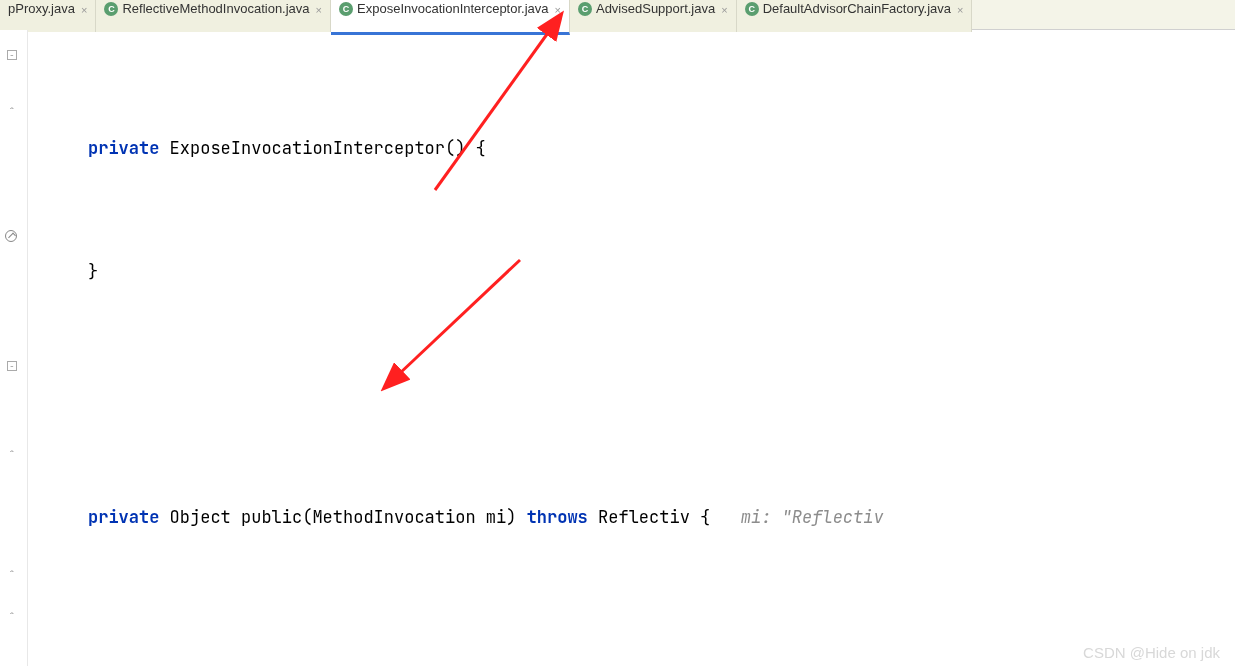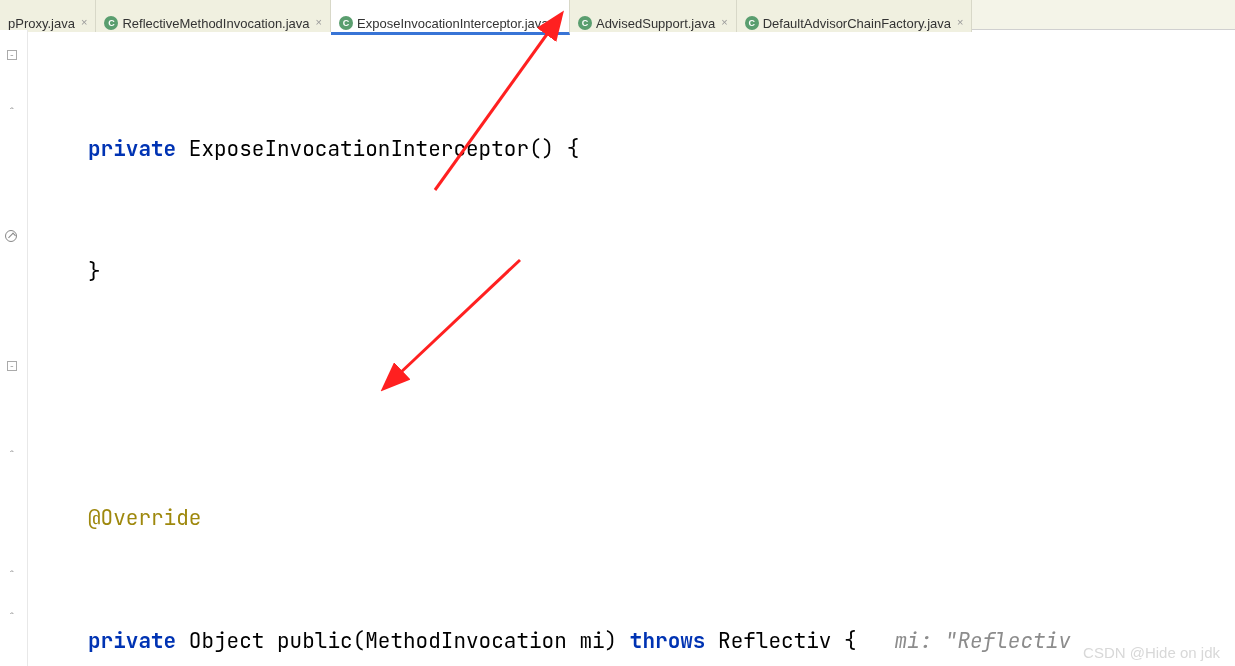--- a/index.html
+++ b/index.html
@@ -12,21 +12,21 @@
       position: relative;
     }
     .tab-bar {
       display: flex;
       height: 30px;
       background: #f4f4e8;
       border-bottom: 1px solid #d0d0d0;
     }
     .tab {
       display: flex;
-      align-items: flex-start;
+      align-items: flex-end;
       padding: 16px 8px;
       border-right: 1px solid #d8d8c8;
       background: #f0f0e0;
       cursor: pointer;
       gap: 4px;
       white-space: nowrap;
       font-size: 13px;
       font-family: Arial, sans-serif;
       color: #333;
     }
@@ -98,21 +98,21 @@
       background: #fff;
       font-size: 8px;
       line-height: 8px;
       text-align: center;
       color: #888;
       margin-left: 4px;
     }
     .code-content {
       flex: 1;
       padding-top: 16px;
-      font-size: 21px;
+      font-size: 17px;
       line-height: 41px;
       white-space: pre;
       position: relative;
       overflow: hidden;
     }
     .code-line {
       padding-left: 60px;
       position: relative;
       height: 41px;
     }
@@ -186,21 +186,20 @@
         <div class="fold-marker" style="border:none;">⌃</div>
       </div>
     <div class="gutter-marker" style="top:580px">
         <div class="fold-marker" style="border:none;">⌃</div>
       </div>
   </div>
   <div class="code-content">
     <div class="code-line"><span class="kw">private</span><span> ExposeInvocationInterceptor() {</span></div>
     <div class="code-line"><span>}</span></div>
     <div class="code-line"><span></span></div>
-    <div class="code-line"><span class="annotation">@Override</span></div>
     <div class="code-line"><span class="kw">private</span><span> Object </span><span>public(MethodInvocation mi) </span><span class="kw">throws</span><span> Reflectiv {   </span><span class="comment">mi: "Reflectiv</span></div>
     
     
     
     
     
     
     
     
     

